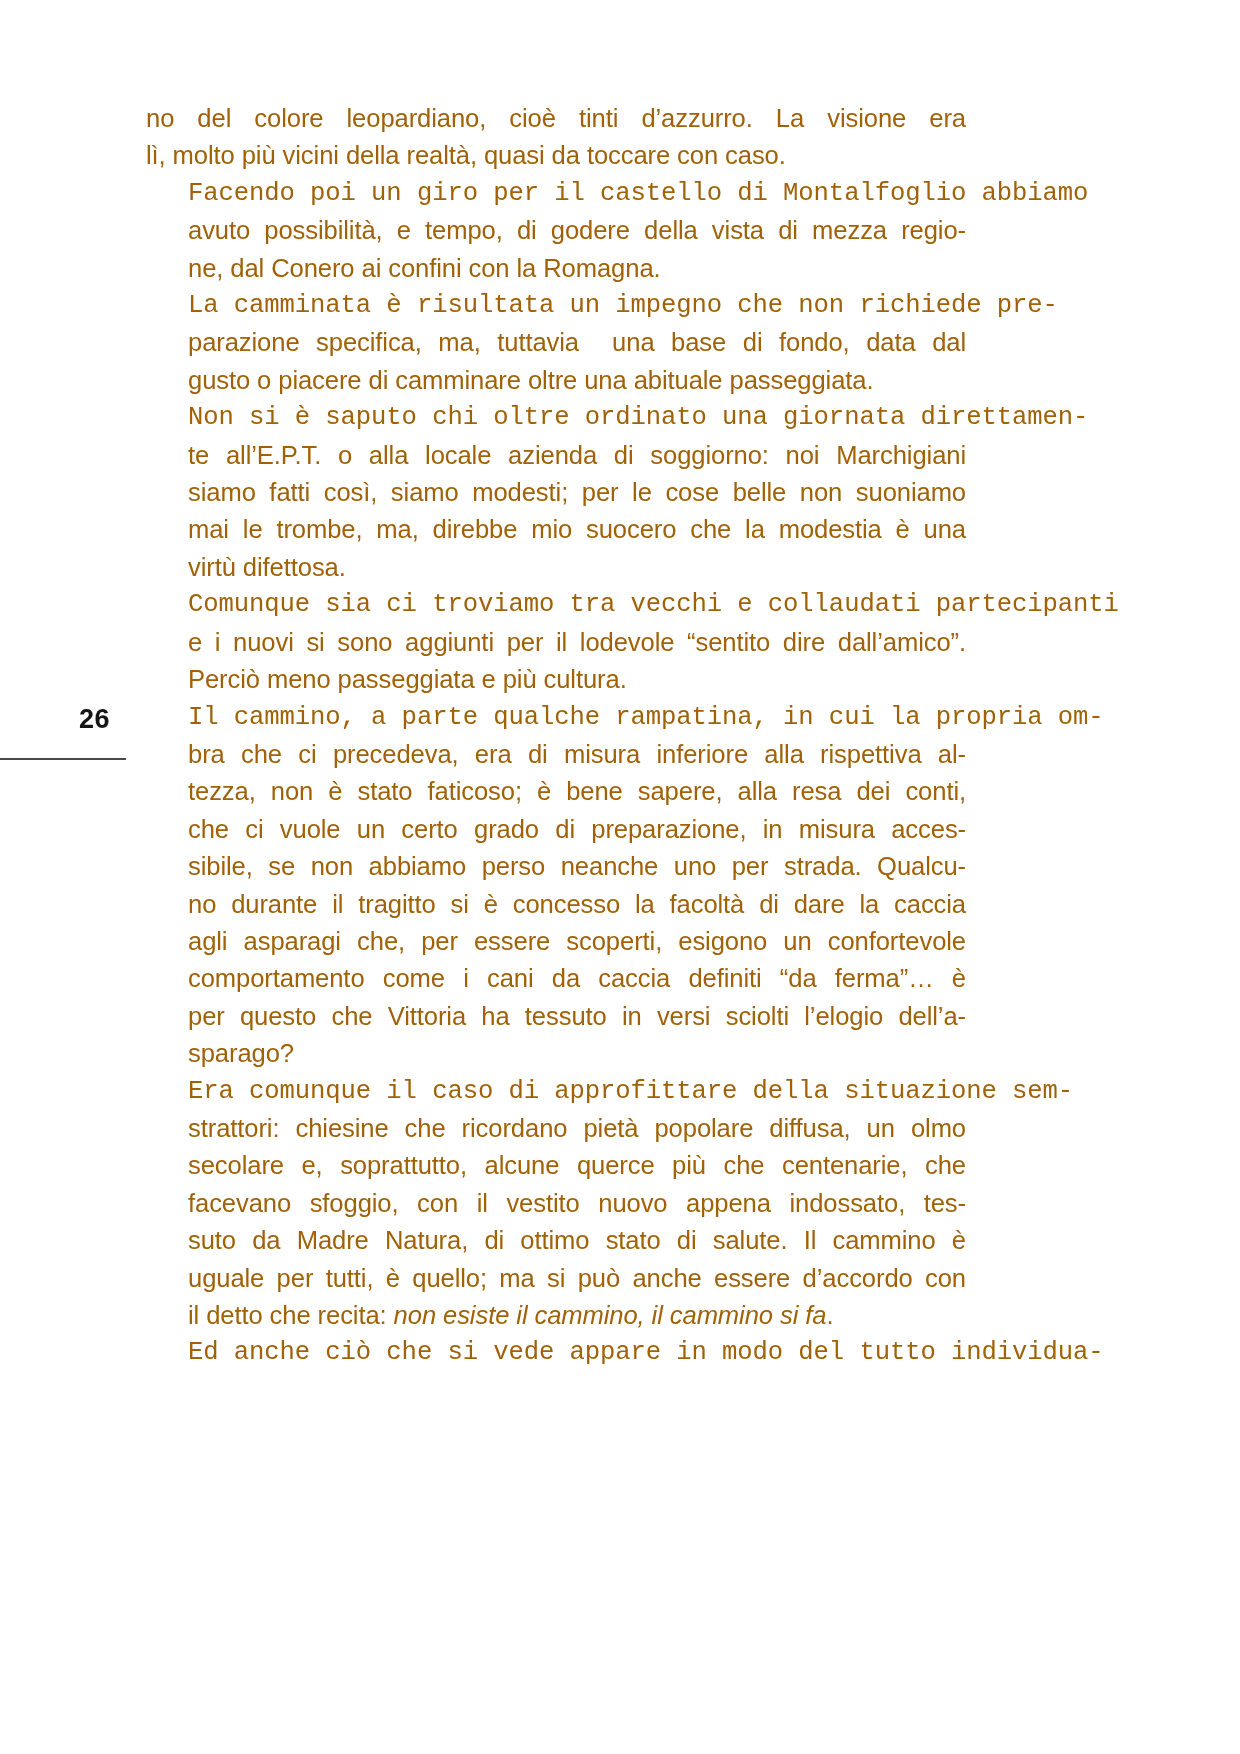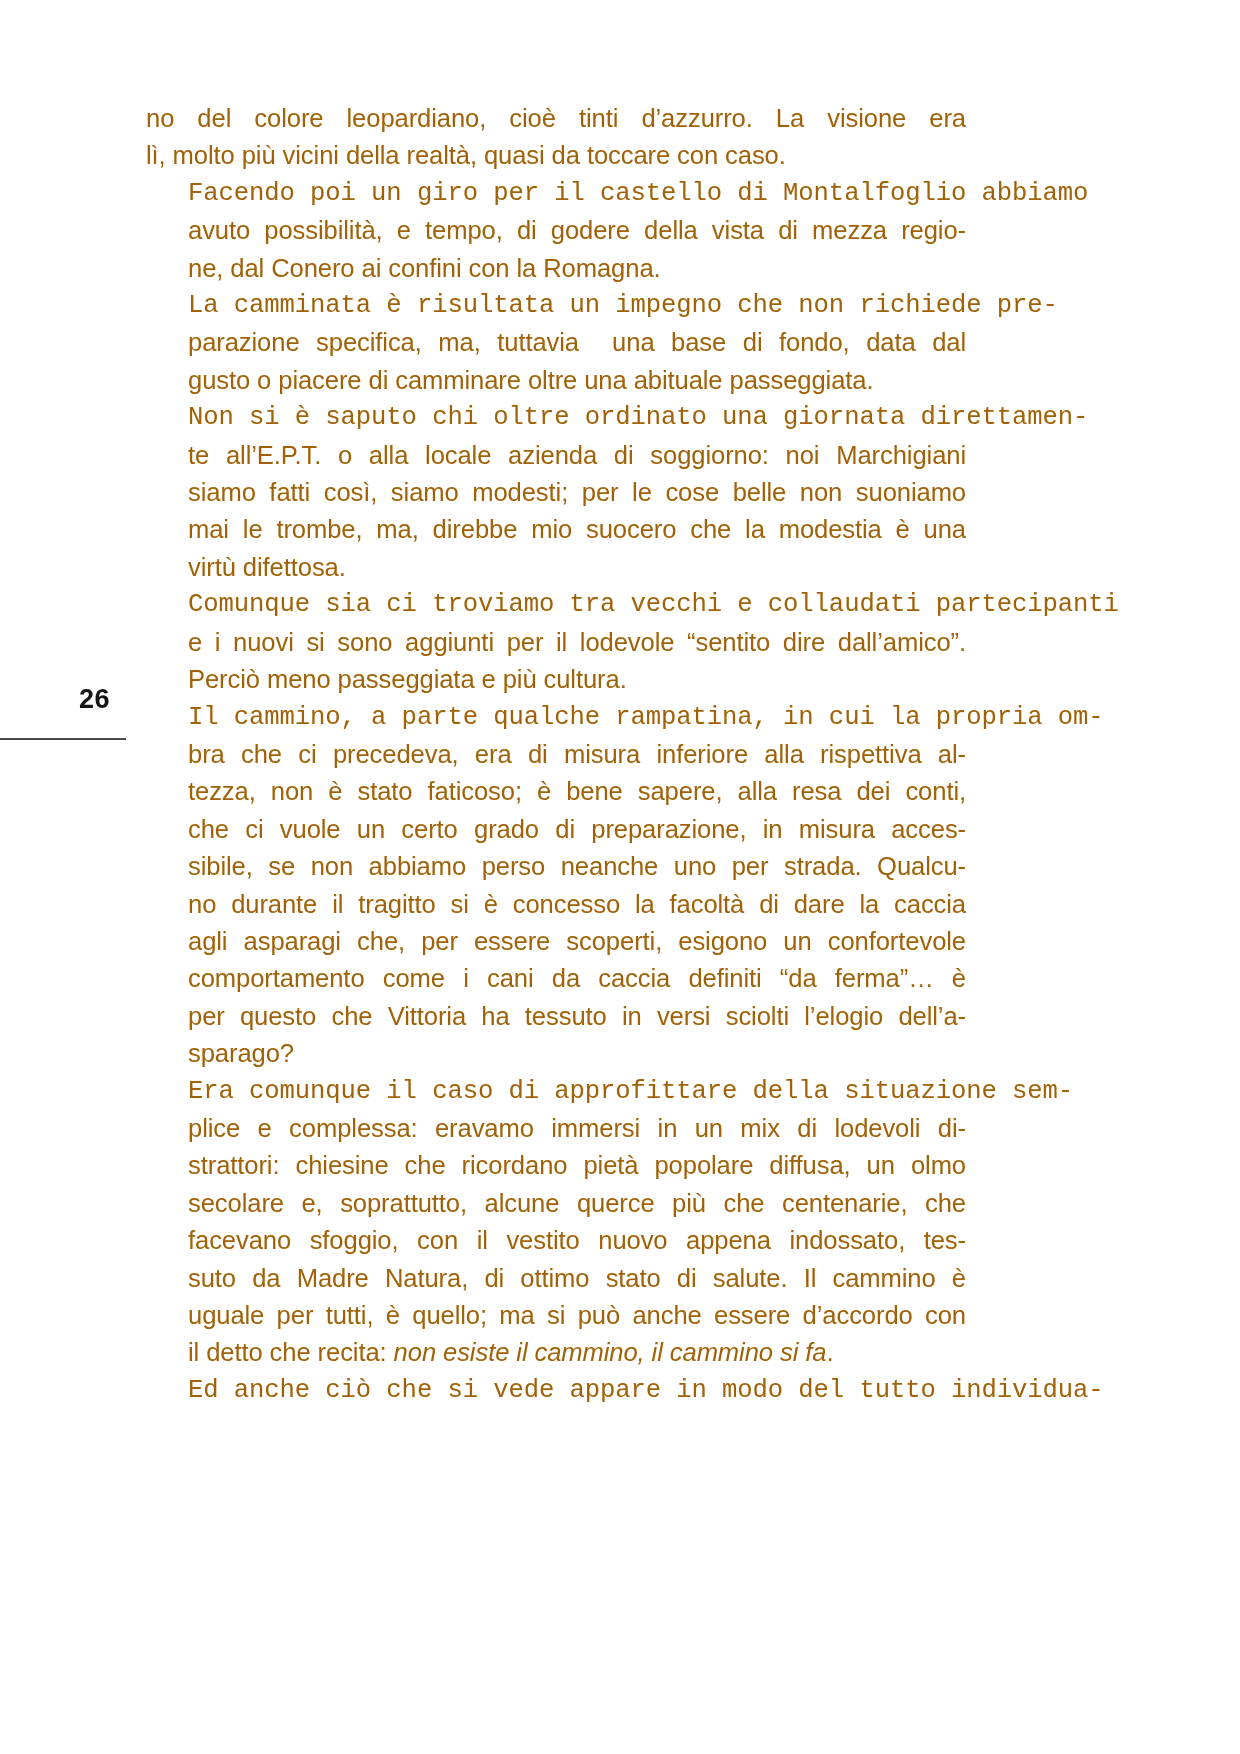--- a/index.html
+++ b/index.html
@@ -20,21 +20,21 @@
   .page {
     position: absolute;
     inset: 0;
     background: #ffffff;
   }
 
   
   .folio-block {
     position: absolute;
     left: 0;
-    top: 672px;
+    top: 692px;
     width: 126px;
     height: 120px;
   }
   .folio-number {
     position: absolute;
     right: 16px;
     top: 14px;
     font-size: 27px;
     font-weight: bold;
     letter-spacing: 0.5px;
@@ -143,21 +143,20 @@
         <span class="line">che ci vuole un certo grado di preparazione, in misura acces-</span>
         <span class="line">sibile, se non abbiamo perso neanche uno per strada. Qualcu-</span>
         <span class="line">no durante il tragitto si è concesso la facoltà di dare la caccia</span>
         <span class="line">agli asparagi che, per essere scoperti, esigono un confortevole</span>
         <span class="line">comportamento come i cani da caccia definiti “da ferma”… è</span>
         <span class="line">per questo che Vittoria ha tessuto in versi sciolti l’elogio dell’a-</span>
         <span class="line last">sparago?</span>
       </p>
       <p class="para indent">
         <span class="line first-indent">Era comunque il caso di approfittare della situazione sem-</span>
-        <span class="line">plice e complessa: eravamo immersi in un mix di lodevoli di-</span>
         <span class="line">strattori: chiesine che ricordano pietà popolare diffusa, un olmo</span>
         <span class="line">secolare e, soprattutto, alcune querce più che centenarie, che</span>
         <span class="line">facevano sfoggio, con il vestito nuovo appena indossato, tes-</span>
         <span class="line">suto da Madre Natura, di ottimo stato di salute. Il cammino è</span>
         <span class="line">uguale per tutti, è quello; ma si può anche essere d’accordo con</span>
         <span class="line last"><span>il detto che recita: </span><span class="ital">non esiste il cammino, il cammino si fa</span><span>.</span></span>
       </p>
       <p class="para indent">
         <span class="line last first-indent">Ed anche ciò che si vede appare in modo del tutto individua-</span>
       </p>

